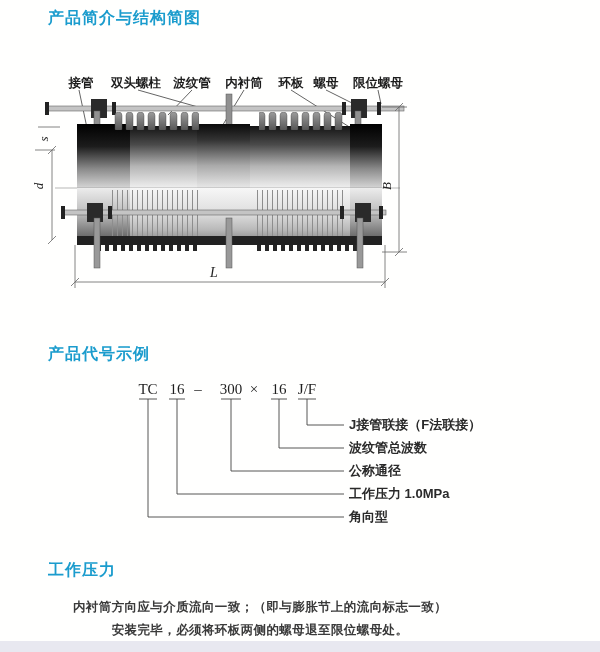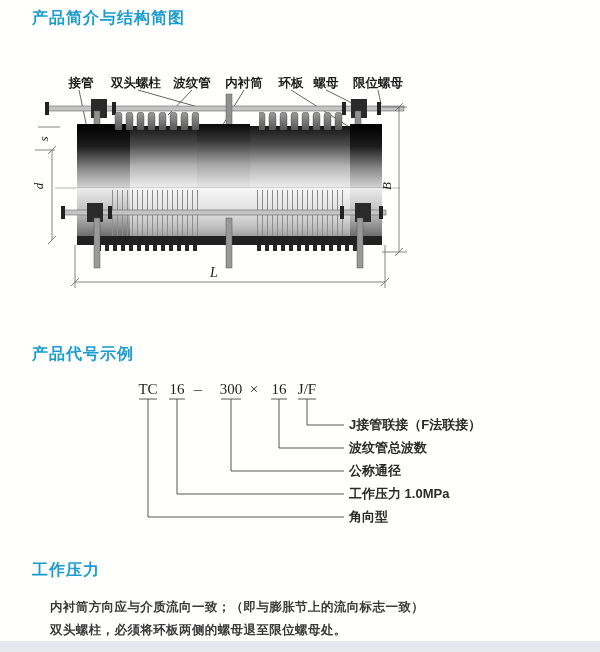--- a/index.html
+++ b/index.html
@@ -5,31 +5,31 @@
   :root{
     --heading:#1b9ccd; --body-text:#3a3a3a; --footer-strip:#e8e8f0; --page-bg:#fffffe;
   }
   html,body{margin:0;padding:0;}
   body{
     width:600px;height:652px;position:relative;overflow:hidden;
     background:var(--page-bg);
     font-family:"Liberation Sans",sans-serif;
   }
   .sec-title{
-    position:absolute;left:32px;margin:0;
+    position:absolute;left:48px;margin:0;
     font-size:16px;font-weight:bold;color:var(--heading);
     letter-spacing:1px;
     text-align:right;
   }
   .t1{top:8px}
   .t2{top:344px}
   .t3{top:560px}
   .install-line{
     position:absolute;left:50px;width:420px;
-    font-size:12.5px;font-weight:bold;color:var(--body-text);letter-spacing:.4px;
+    font-size:12.5px;font-weight:bold;color:var(--body-text);letter-spacing:.4px;text-align:center;
   }
   .il0{top:599px}
   .il1{top:622px}
   .footer-strip{
     position:absolute;left:0;top:641px;width:600px;height:11px;
     background:var(--footer-strip);
   }
   svg{position:absolute;overflow:visible}
   #diagram-svg{left:35px;top:68px}
   #code-svg{left:120px;top:378px}
@@ -227,15 +227,15 @@
     <text class="callout-label" x="229" y="74">波纹管总波数</text>
     <text class="callout-label" x="229" y="97">公称通径</text>
     <text class="callout-label" x="229" y="120">工作压力 1.0MPa</text>
     <text class="callout-label" x="229" y="143">角向型</text>
   </g>
 </svg>
 
 <h2 class="sec-title t3">工作压力</h2>
 
 <div class="install-line il0">内衬筒方向应与介质流向一致；（即与膨胀节上的流向标志一致）</div>
-<div class="install-line il1">双头螺柱，必须将环板两侧的螺母退至限位螺母处。</div>
+<div class="install-line il1">安装完毕，必须将环板两侧的螺母退至限位螺母处。</div>
 
 <div class="footer-strip"></div>
 
 </body></html>

